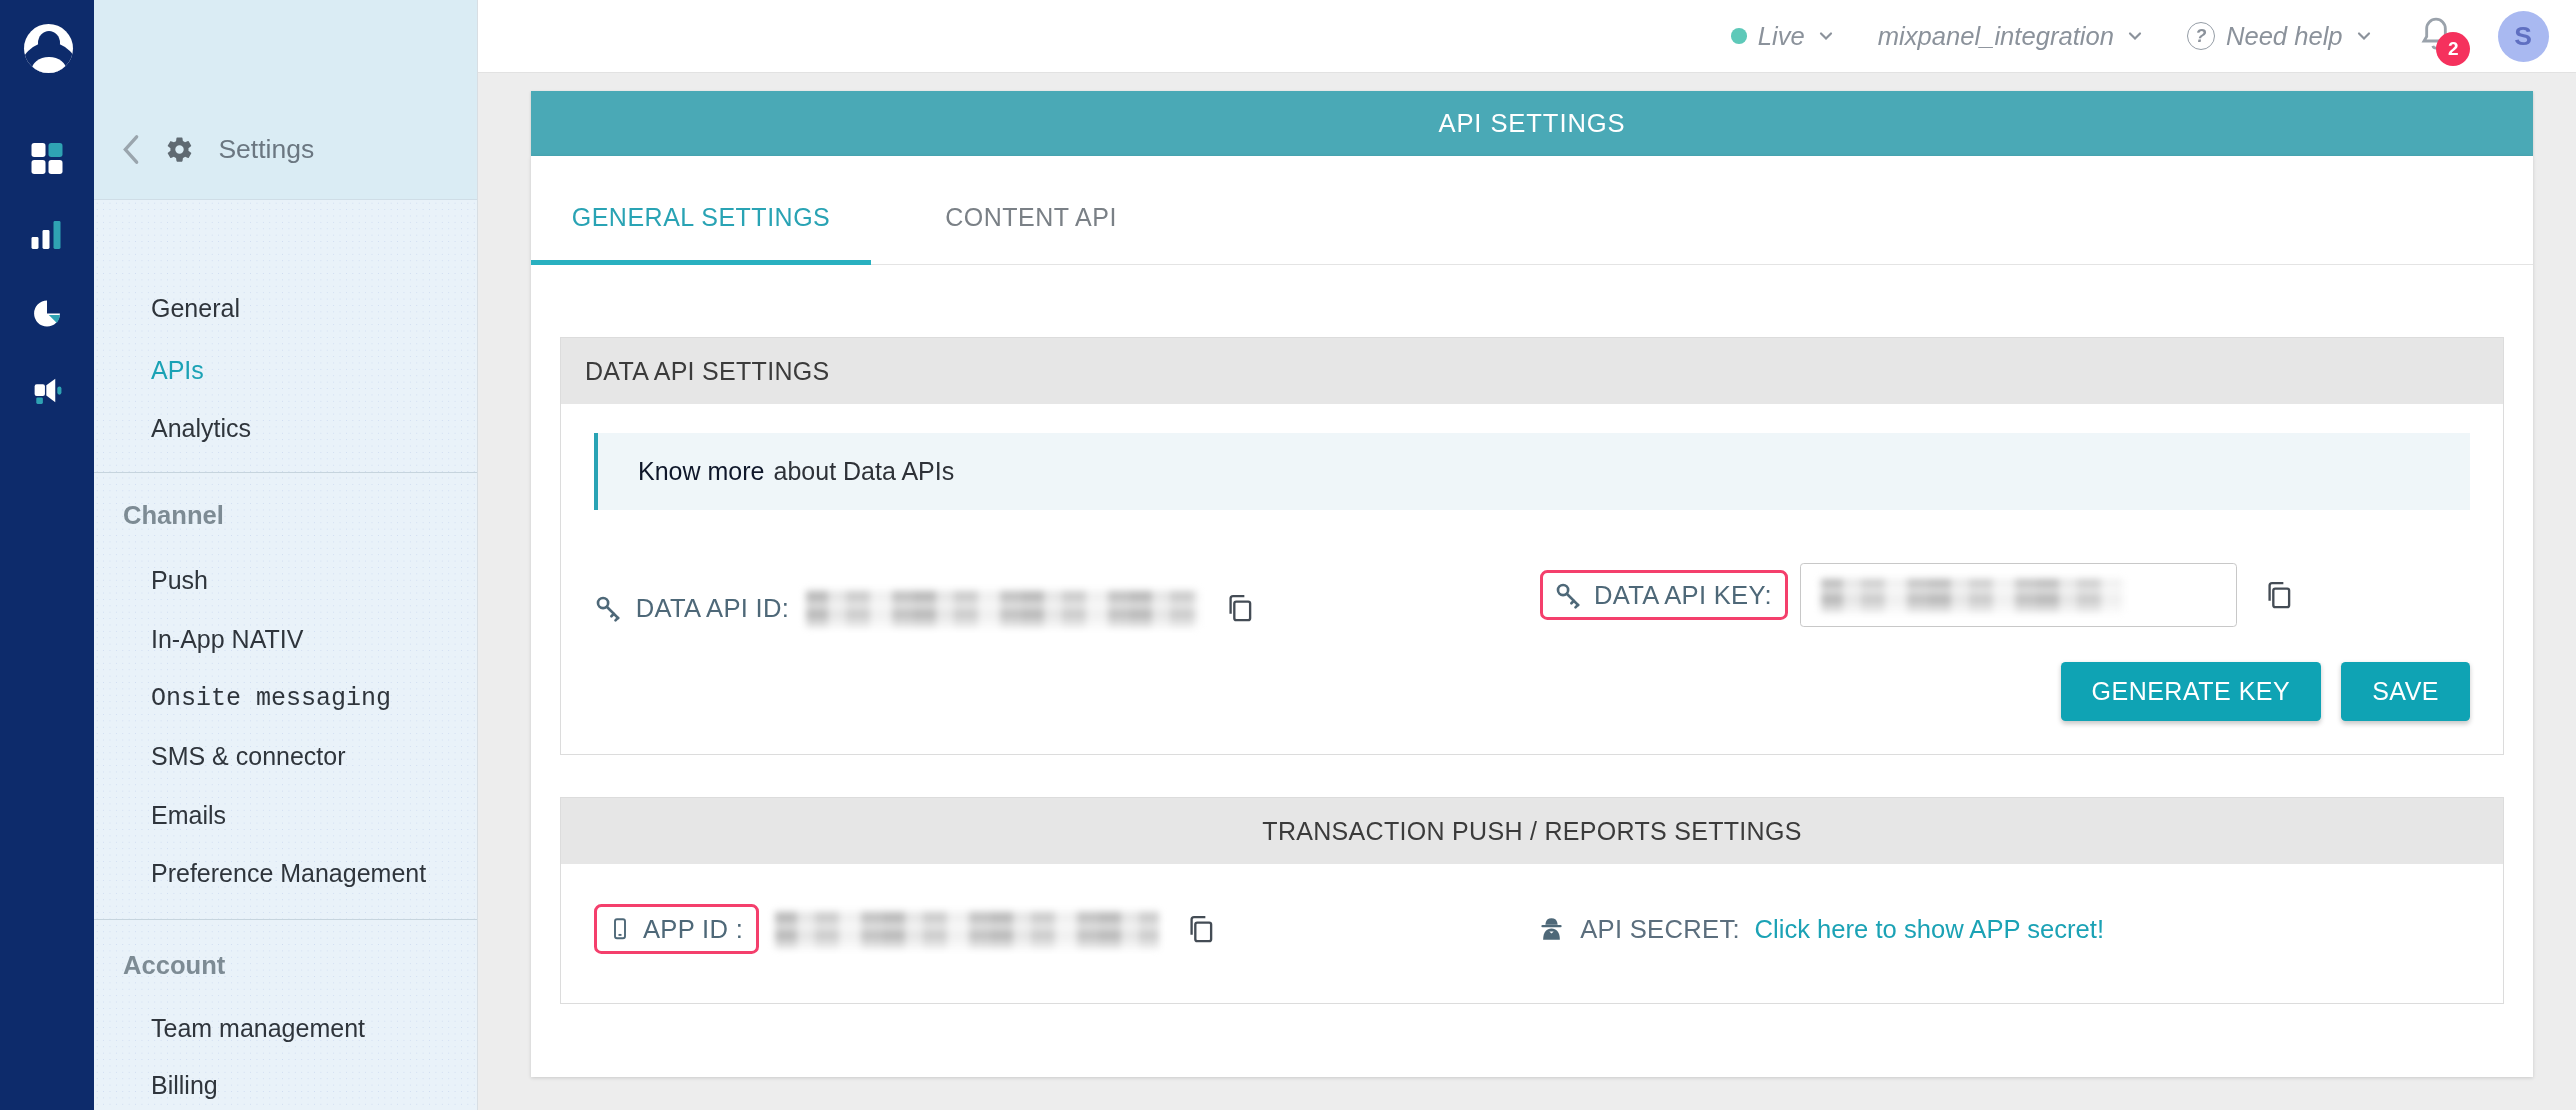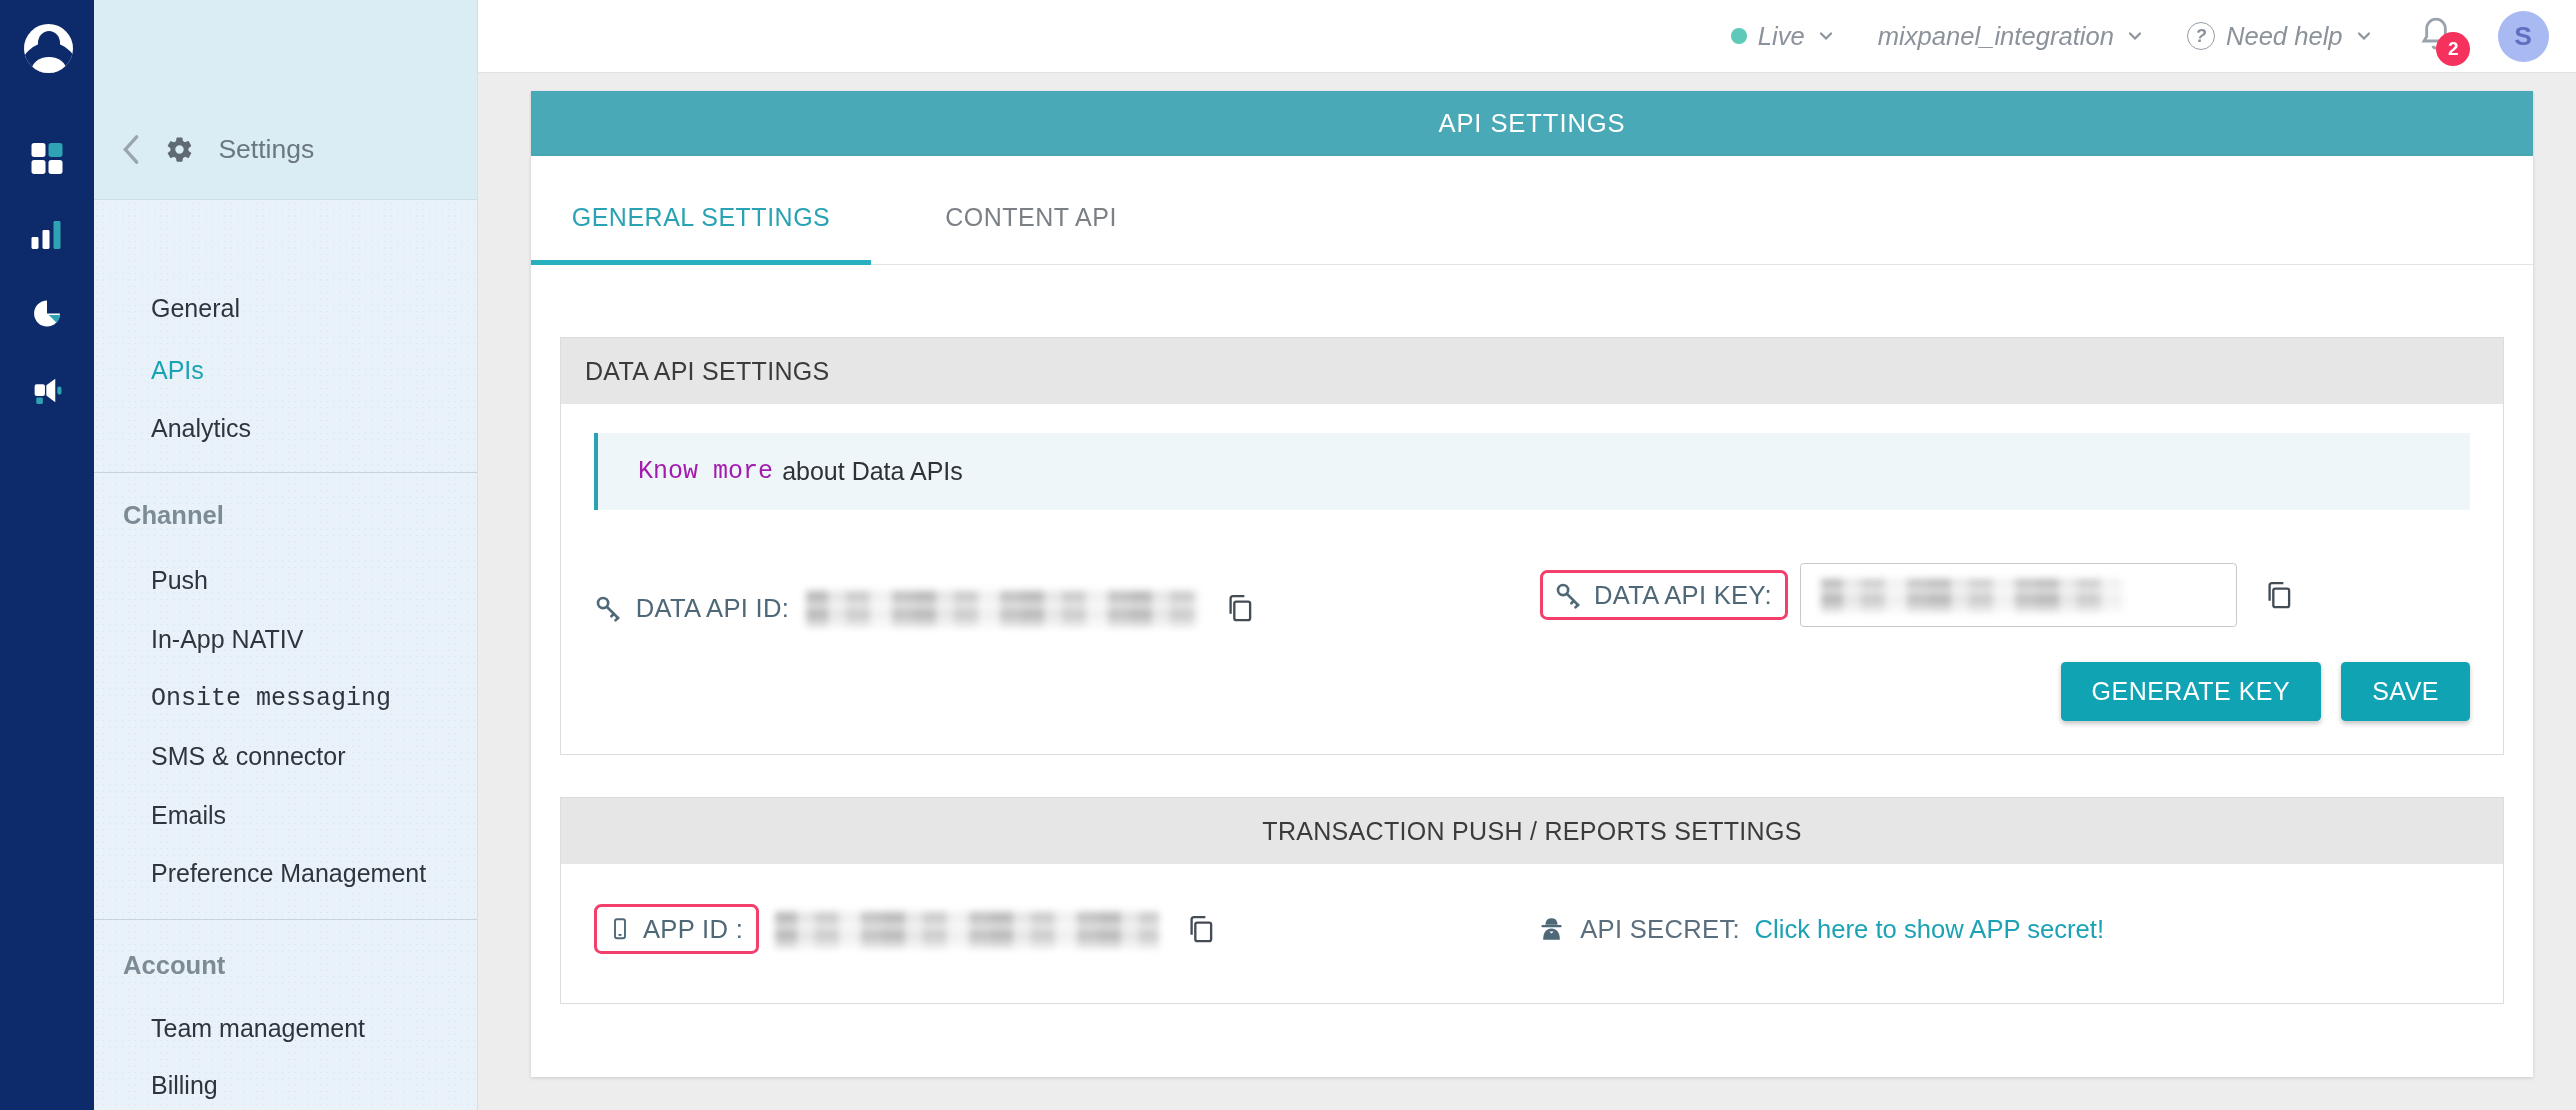--- a/index.html
+++ b/index.html
@@ -133,21 +133,21 @@
   }
   .card-h.center { justify-content:center; }
   .card1-body { padding:29px 33px 33px; }
   .card2-body { padding:33px 33px 42px; }
 
   .callout {
     height:77px; background:#eff6f9; border-left:4.6px solid #29a3b4;
     display:flex; align-items:center; padding-left:40px;
     font-size:25px; color:#2e3238;
   }
-  .link { color:#a21caf; cursor:pointer;font-family:Liberation Mono, monospace; }
+  .link { color:#0f172a; cursor:pointer; }
   .callout .link { margin-right:9.1px; }
 
   .fields { display:flex; align-items:flex-end; margin-top:51px; height:66px; }
   .fgroup { display:flex; align-items:center; }
   .f-label { font-size:25.6px; color:#4e6878; letter-spacing:0.3px; margin-left:12.8px; white-space:nowrap; }
   .ikey, .iphone, .ispy { color:#4e6878; display:flex; }
   .blur {
     height:37px; width:393px; border-radius:1.8px;
     background:
       repeating-linear-gradient(0deg, rgba(255,255,255,.45) 0 8.2px, rgba(0,0,0,0) 8.2px 17.4px),

